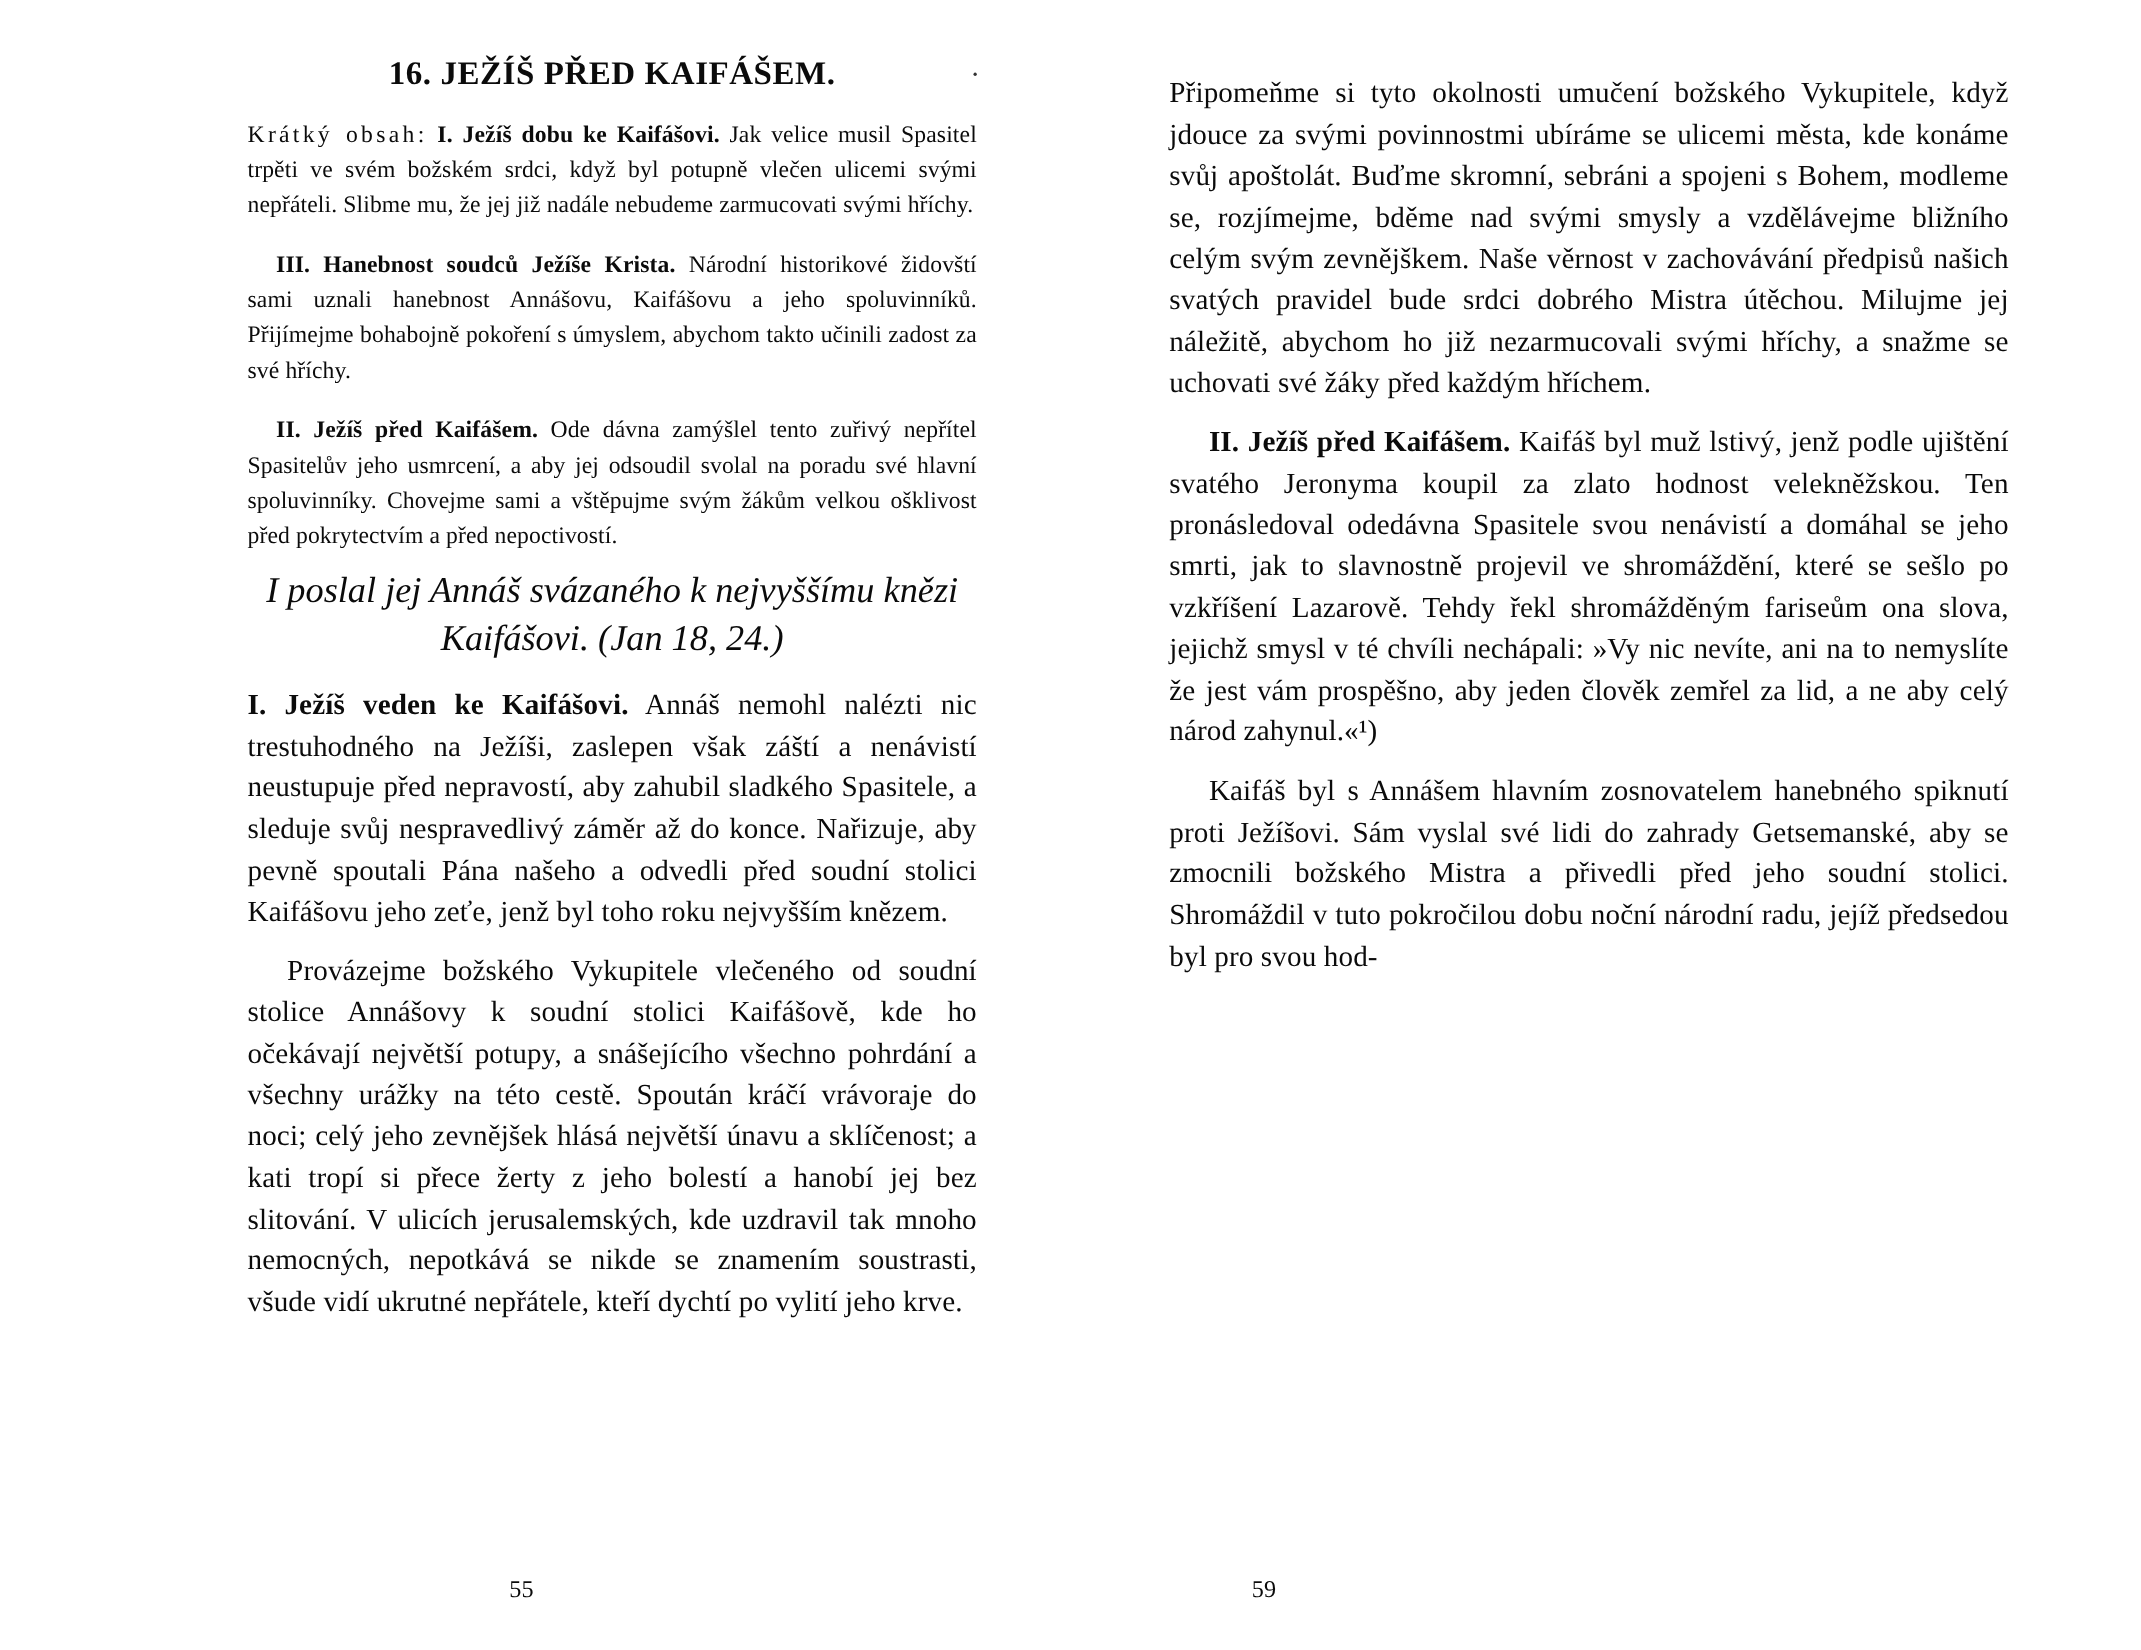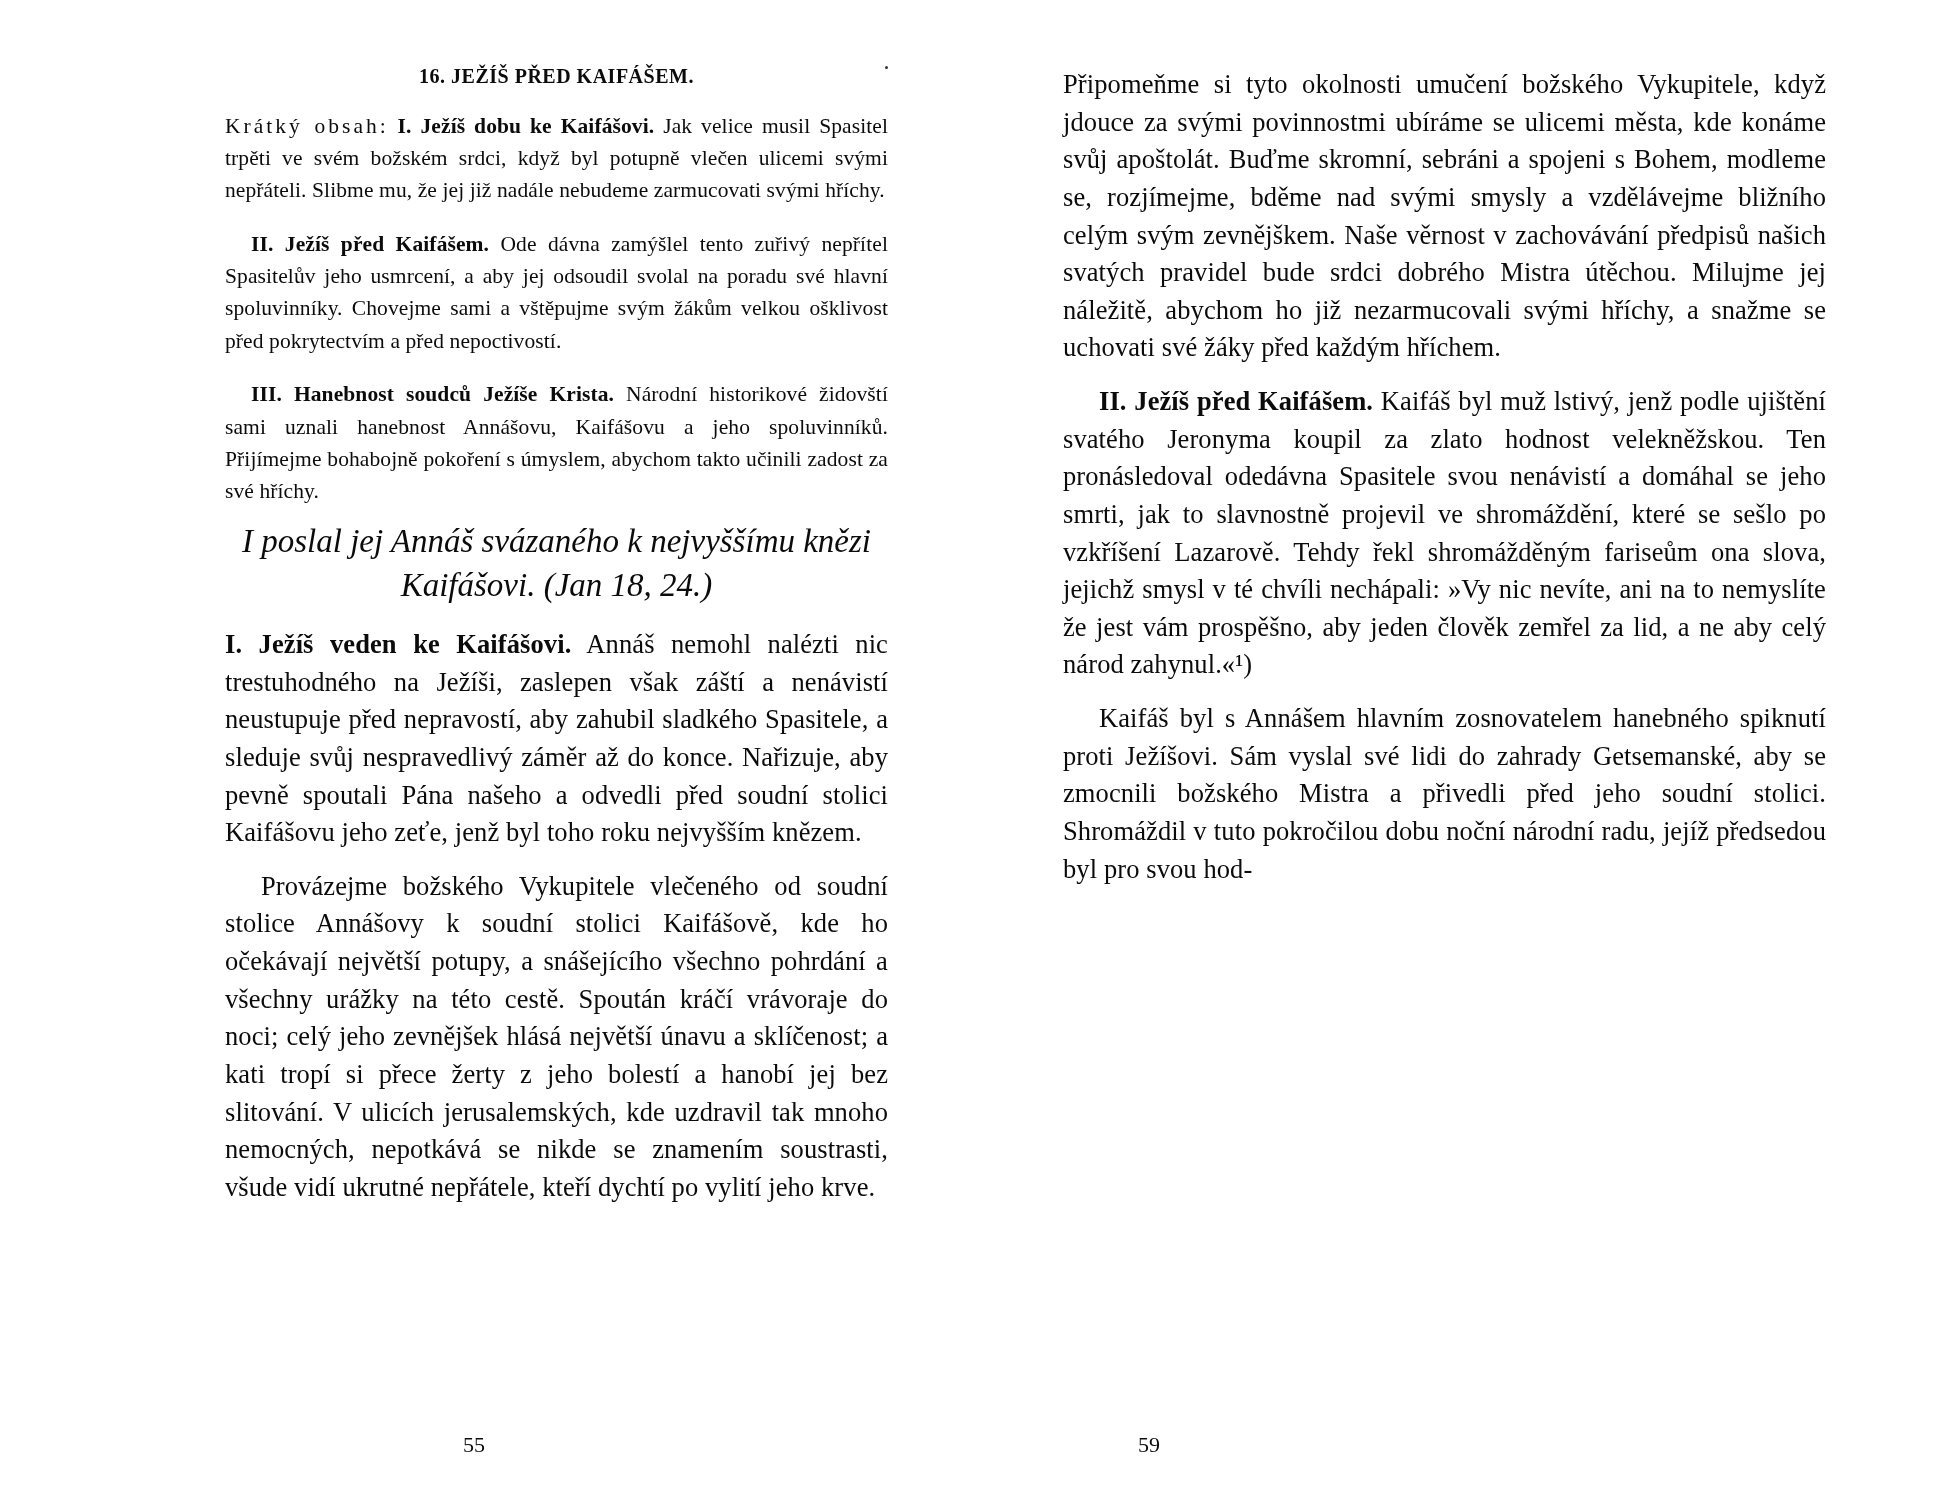--- a/index.html
+++ b/index.html
@@ -32,23 +32,23 @@
     width: 1028px;
     padding: 50px 140px 0 225px;
   }
   .page-right {
     width: 918px;
     padding: 50px 120px 0 35px;
   }
   .chapter-title {
     text-align: center;
     font-weight: bold;
-    font-size: 20px;
+    font-size: 30px;
     letter-spacing: 0.5px;
-    margin: 15px 0 14px 0;
+    margin: 0 0 14px 0;
     font-family: "Liberation Serif", serif;
   }
   .summary {
     font-size: 21.5px;
     line-height: 1.5;
     text-align: justify;
     margin-bottom: 13px;
     letter-spacing: 0.1px;
   }
   .summary .lead {
@@ -133,29 +133,29 @@
     <h1 class="chapter-title">16. JEŽÍŠ PŘED KAIFÁŠEM.</h1>
 
     <p class="summary first">
       <span class="spaced">Krátký obsah:</span>
       <span class="lead">I.</span>
       <span class="lead">Ježíš dobu ke Kaifášovi.</span>
       <span>Jak velice musil Spasitel trpěti ve svém božském srdci, když byl potupně vlečen ulicemi svými nepřáteli. Slibme mu, že jej již nadále nebudeme zarmucovati svými hříchy.</span>
     </p>
 
     <p class="summary summary-indent">
+      <span class="lead">III.</span>
+      <span class="lead">Hanebnost soudců Ježíše Krista.</span>
+      <span>Národní historikové židovští sami uznali hanebnost Annášovu, Kaifášovu a jeho spoluvinníků. Přijímejme bohabojně pokoření s úmyslem, abychom takto učinili zadost za své hříchy.</span>
+    </p>
+
+    <p class="summary summary-indent">
       <span class="lead">II.</span>
       <span class="lead">Ježíš před Kaifášem.</span>
       <span>Ode dávna zamýšlel tento zuřivý nepřítel Spasitelův jeho usmrcení, a aby jej odsoudil svolal na poradu své hlavní spoluvinníky. Chovejme sami a vštěpujme svým žákům velkou ošklivost před pokrytectvím a před nepoctivostí.</span>
-    </p>
-
-    <p class="summary summary-indent">
-      <span class="lead">III.</span>
-      <span class="lead">Hanebnost soudců Ježíše Krista.</span>
-      <span>Národní historikové židovští sami uznali hanebnost Annášovu, Kaifášovu a jeho spoluvinníků. Přijímejme bohabojně pokoření s úmyslem, abychom takto učinili zadost za své hříchy.</span>
     </p>
 
 
     <p class="verse">I poslal jej Annáš svázaného k nejvyššímu knězi Kaifášovi. (Jan 18, 24.)</p>
 
     <p class="body-par no-indent">
       <b>I. Ježíš veden ke Kaifášovi.</b><span> Annáš nemohl nalézti nic trestuhodného na Ježíši, zaslepen však záští a nenávistí neustupuje před nepravostí, aby zahubil sladkého Spasitele, a sleduje svůj nespravedlivý záměr až do konce. Nařizuje, aby pevně spoutali Pána našeho a odvedli před soudní stolici Kaifášovu jeho zeťe, jenž byl toho roku nejvyšším knězem.</span>
     </p>
 
     <p class="body-par">

